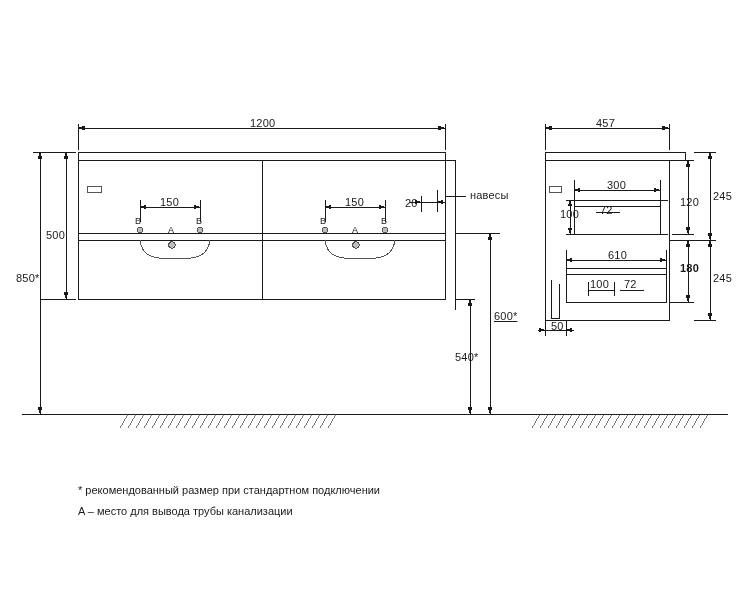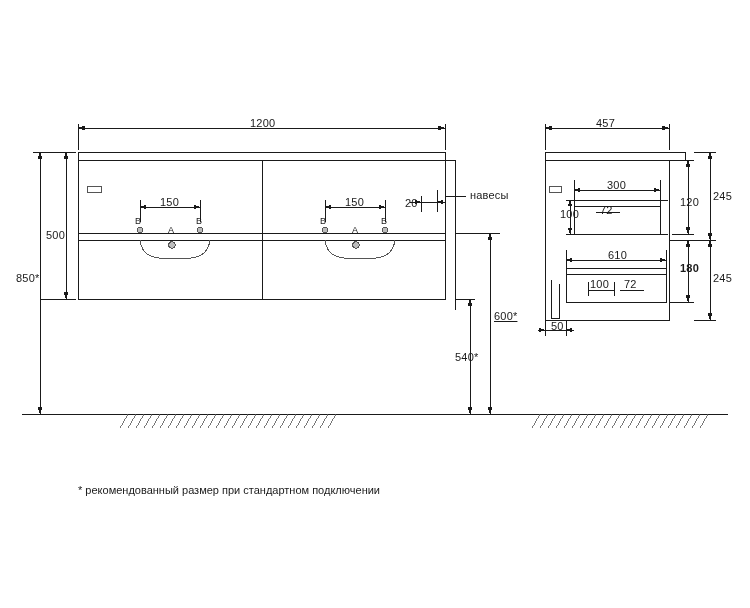--- a/index.html
+++ b/index.html
@@ -357,15 +357,16 @@
 
   <div class="lbl" style="left:608px; top:249px;">610</div>
   <div class="lbl" style="left:590px; top:278px;">100</div>
   <div class="lbl" style="left:624px; top:278px;">72</div>
   <div class="lbl" style="left:680px; top:262px;font-weight:bold;">180</div>
   <div class="lbl" style="left:713px; top:272px;">245</div>
   <div class="lbl" style="left:551px; top:320px;">50</div>
 
   <div class="legend">
     <div>* рекомендованный размер при стандартном подключении</div>
+    <div>A – место для вывода трубы канализации</div>
   </div>
 
 </div>
 
 </body></html>

